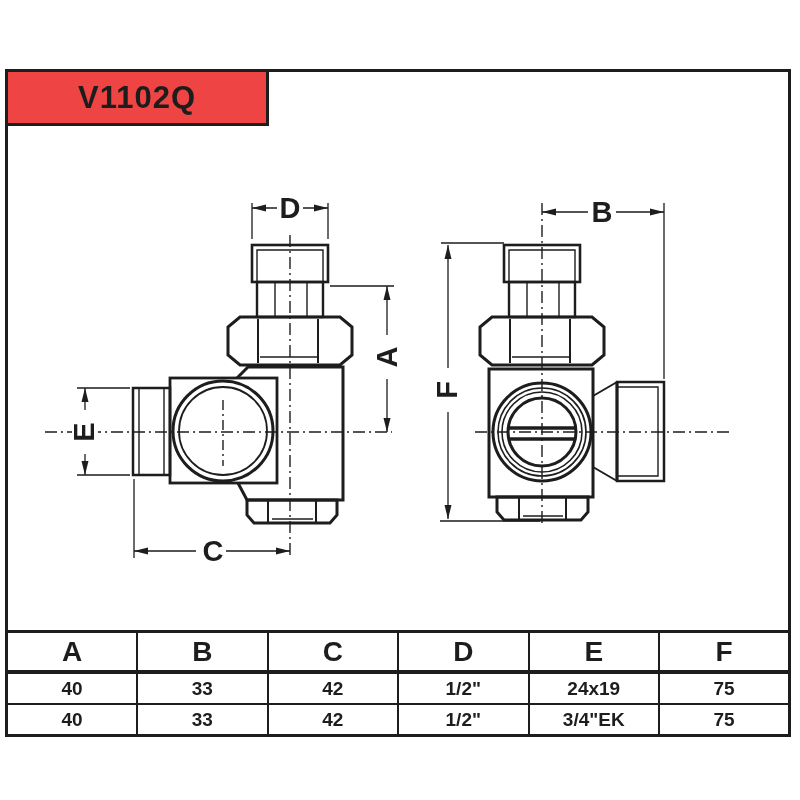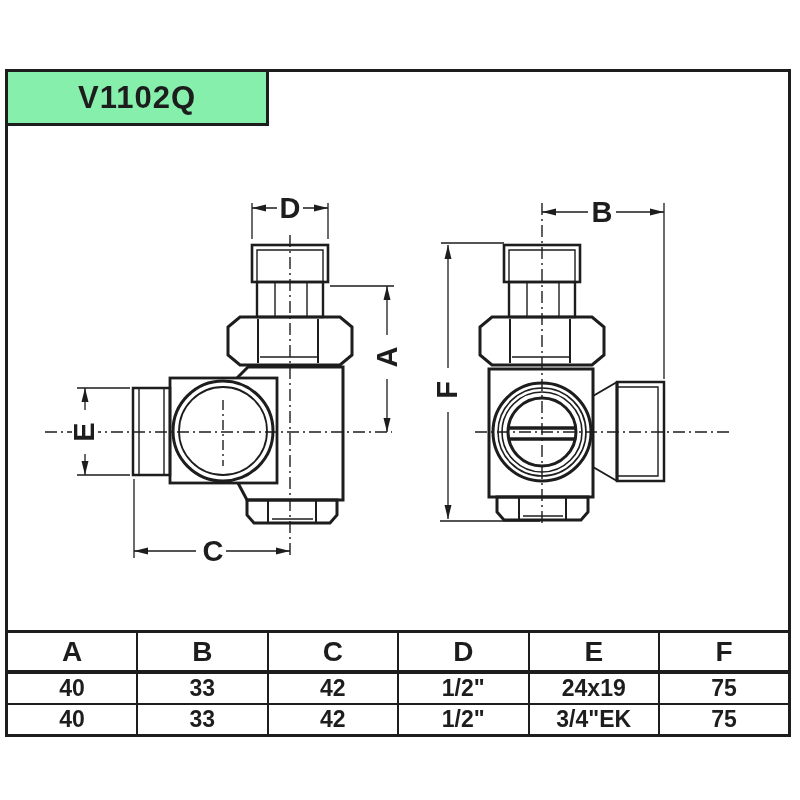--- a/index.html
+++ b/index.html
@@ -6,40 +6,40 @@
   body{
     width:800px;height:800px;position:relative;background:#ffffff;
     font-family:"Liberation Sans",sans-serif;color:#1d1d1d;overflow:hidden;
   }
   .frame{
     position:absolute;left:5px;top:69px;width:786px;height:659px;
     border:3px solid #1d1d1d;box-sizing:border-box;background:transparent;
   }
   .title-box{
     position:absolute;left:5px;top:69px;width:264px;height:57px;
-    border:3px solid #1d1d1d;box-sizing:border-box;background:#86efac;
+    border:3px solid #1d1d1d;box-sizing:border-box;background:#ef4444;
     display:flex;align-items:center;justify-content:center;
   }
   .title-box span{font-size:31px;font-weight:bold;letter-spacing:1px;}
   svg.drawing{position:absolute;left:0;top:0;}
   text.dim{
     font-family:"Liberation Sans",sans-serif;font-size:29px;font-weight:bold;
     fill:#1d1d1d;text-anchor:middle;
   }
   table.dims{
     position:absolute;left:5px;top:630px;width:786px;height:98px;
     border-collapse:collapse;table-layout:fixed;background:#ffffff;
     border:3px solid #1d1d1d;
   }
   table.dims th,table.dims td{
     border:2.5px solid #1d1d1d;text-align:center;vertical-align:middle;
     padding:0;font-weight:bold;
   }
   table.dims th{height:37px;font-size:28px;border-bottom-width:4px;}
-  table.dims td{height:29px;font-size:23px;}
+  table.dims td{height:29px;font-size:19px;}
 </style>
 </head>
 <body>
 
 <div class="frame"></div>
 
 <svg class="drawing" width="800" height="800" viewBox="0 0 800 800">
   <g stroke="#1d1d1d" fill="none" stroke-linecap="butt" stroke-linejoin="miter">
 
     <g>

